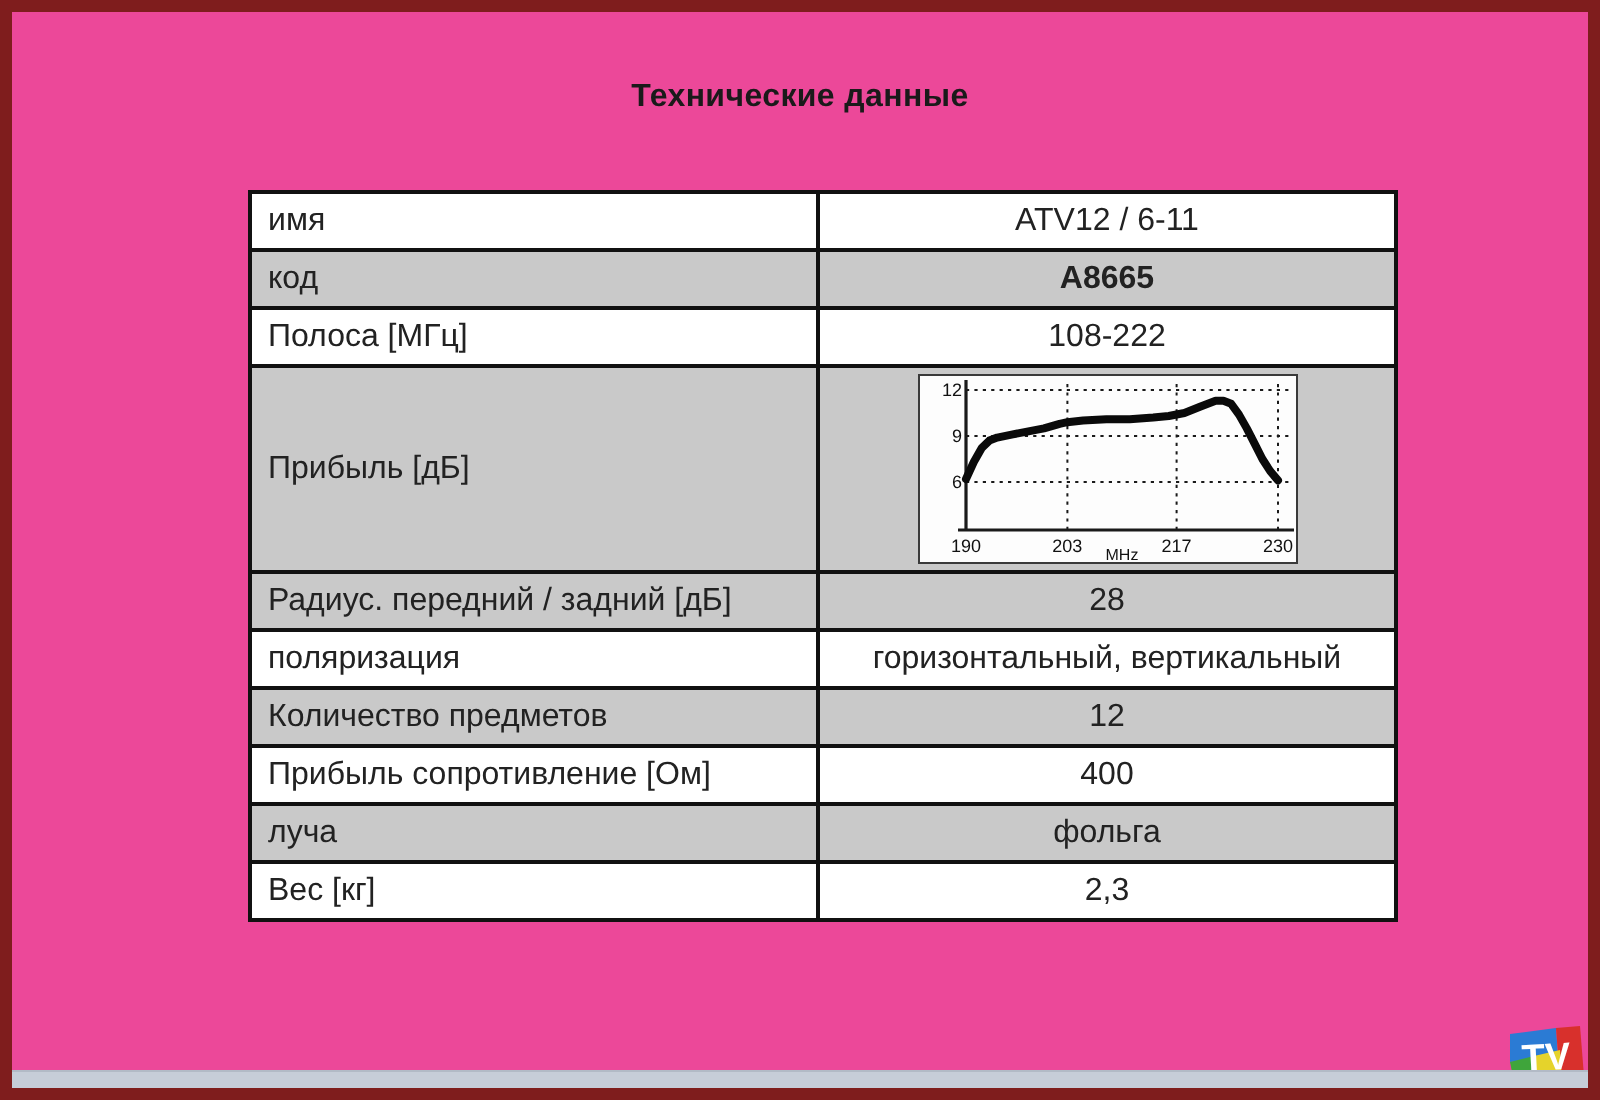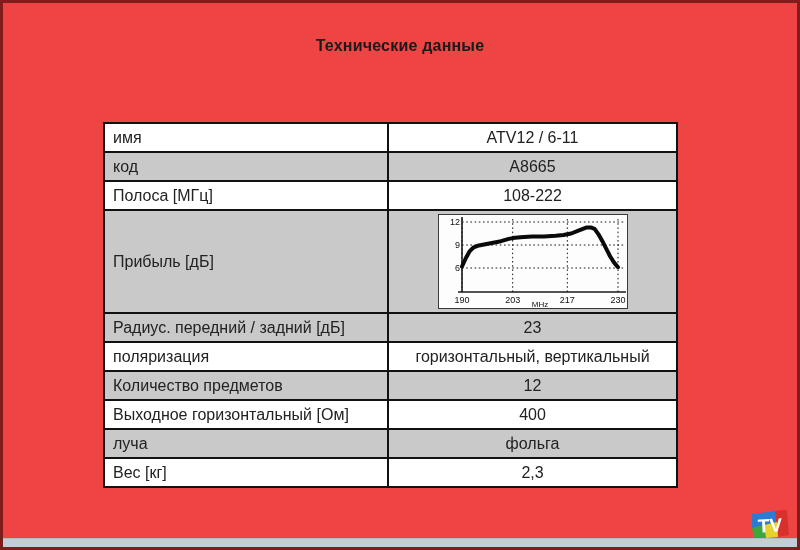--- a/index.html
+++ b/index.html
@@ -1,44 +1,43 @@
 <!DOCTYPE html>
 <html><head>
 <meta charset="utf-8">
 <style>
   * { margin: 0; padding: 0; box-sizing: border-box; }
   html, body { width: 800px; height: 550px; background: #fff; }
   body { font-family: "Liberation Sans", "DejaVu Sans", sans-serif; color: #1c1c1c; position: relative; overflow: hidden; }
   .page {
     position: absolute; inset: 0;
-    border: 3px solid #7f1d1d;
-    background: #ef4444;
+    border: 6px solid #7f1d1d;
+    background: #ec4899;
   }
   .page-title {
     position: absolute; top: 34px; left: 0; width: 100%;
     text-align: center; font-size: 16px; font-weight: bold; color: #1a1a1a;
     letter-spacing: 0.2px;
   }
   table.spec-table {
-    position: absolute; left: 100px; top: 89px;
+    position: absolute; left: 118px; top: 89px;
     width: 573px; border-collapse: collapse; table-layout: fixed;
     font-size: 16px;
-    margin-top: 30px;
   }
   table.spec-table col.c-label { width: 284px; }
   table.spec-table col.c-value { width: 289px; }
   table.spec-table td {
     border: 2px solid #111;
     height: 29px; vertical-align: middle;
     background: #fff;
   }
   table.spec-table tr.shaded td { background: #c9c9c9; }
   td.label-cell { padding-left: 8px; text-align: left; color: #222; }
   td.value-cell { text-align: center; color: #222; }
-  td.value-cell.bold { font-weight: normal; }
+  td.value-cell.bold { font-weight: bold; }
   tr.chart-row td { height: 103px; }
   .chart-box {
     width: 190px; height: 95px; margin: 0 auto;
     background: #fdfdfd; border: 1px solid #3a3a3a;
   }
   .chart-box svg { display: block; }
   .bottom-bar {
     position: absolute; left: 0; bottom: 0; width: 100%; height: 9px;
     background: #c6cdd8; border-top: 1px solid #b2bac6;
   }
@@ -93,32 +92,32 @@
                 <line x1="23" y1="2" x2="23" y2="77" stroke="#1a1a1a" stroke-width="1.6"></line>
                 <line x1="19" y1="77" x2="187" y2="77" stroke="#1a1a1a" stroke-width="1.6"></line>
                 <text x="101" y="92" text-anchor="middle" font-size="8" fill="#111" font-family="Liberation Sans, sans-serif">MHz</text>
                 <polyline points="23.0,51.5 26.9,43.0 30.8,36.1 34.7,32.3 38.6,30.8 46.4,29.2 54.2,27.7 62.0,26.2 69.8,23.9 73.7,23.1 81.5,22.3 93.2,21.6 104.9,21.6 116.6,20.8 124.4,20.0 132.2,18.5 140.0,15.4 143.9,13.9 147.8,12.4 151.7,12.4 155.6,13.9 159.5,19.3 163.4,26.2 167.3,33.8 171.2,41.5 175.1,47.6 179.0,52.2" fill="none" stroke="#0a0a0a" stroke-width="4" stroke-linecap="round" stroke-linejoin="round"></polyline>
               </svg>
             </div>
           </td>
         </tr>
         <tr class="shaded">
           <td class="label-cell">Радиус. передний / задний [дБ]</td>
-          <td class="value-cell">23</td>
+          <td class="value-cell">28</td>
         </tr>
         <tr>
           <td class="label-cell">поляризация</td>
           <td class="value-cell">горизонтальный, вертикальный</td>
         </tr>
         <tr class="shaded">
           <td class="label-cell">Количество предметов</td>
           <td class="value-cell">12</td>
         </tr>
         <tr>
-          <td class="label-cell">Выходное горизонтальный [Ом]</td>
+          <td class="label-cell">Прибыль сопротивление [Ом]</td>
           <td class="value-cell">400</td>
         </tr>
         <tr class="shaded">
           <td class="label-cell">луча</td>
           <td class="value-cell">фольга</td>
         </tr>
         <tr>
           <td class="label-cell">Вес [кг]</td>
           <td class="value-cell">2,3</td>
         </tr>

